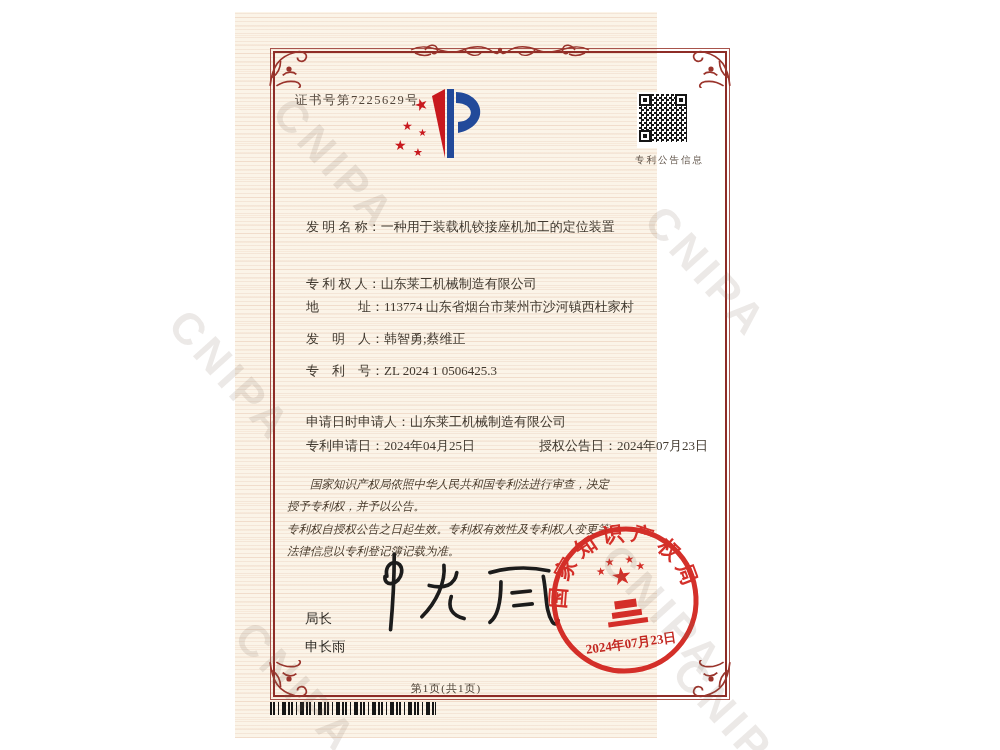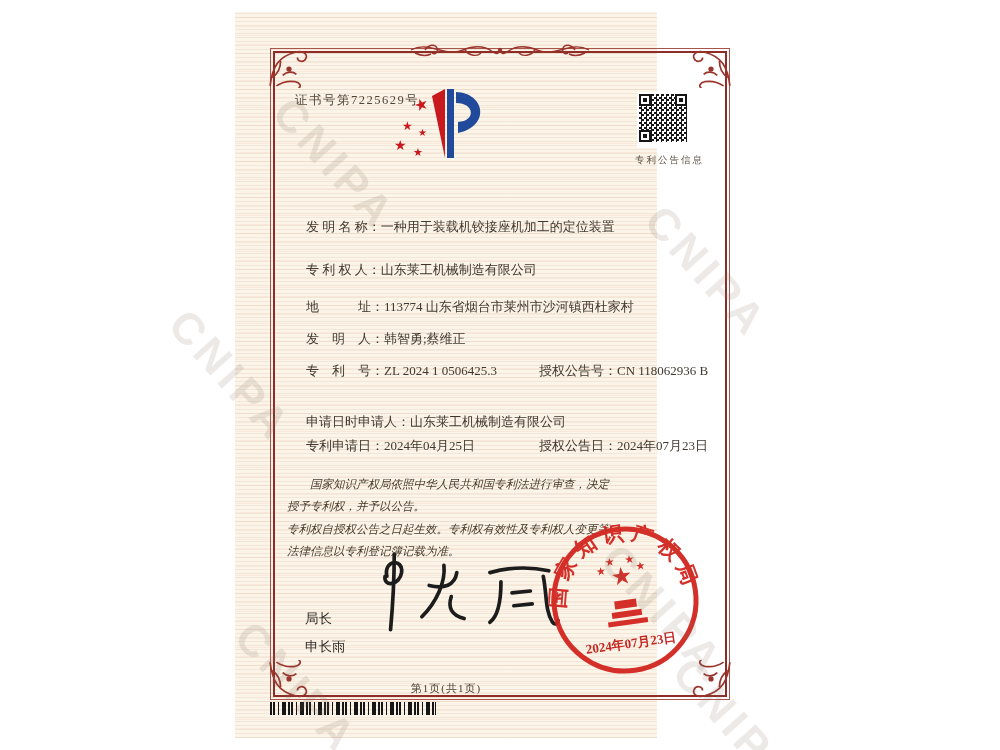--- a/index.html
+++ b/index.html
@@ -50,21 +50,21 @@
   .qr-f.tl{left:0;top:0;} .qr-f.tr{right:0;top:0;} .qr-f.bl{left:0;bottom:0;}
   .qr-caption{margin-top:6px;font-size:9.5px;letter-spacing:2px;color:#5d5045;white-space:nowrap;}
   .title{
     position:absolute;left:0;right:0;top:146px;text-align:center;
     font-size:28px;font-weight:bold;letter-spacing:12px;text-indent:12px;color:#161616;
   }
   
   .fields{position:absolute;left:71px;top:206px;width:410px;height:262px;font-size:13px;color:#40382e;}
   .frow{position:absolute;left:0;white-space:nowrap;}
   .frow .c2{position:absolute;left:233px;white-space:nowrap;}
-  .r1{top:0;} .r2{top:43px;} .r3{top:80px;} .r4{top:112px;}
+  .r1{top:0;} .r2{top:57px;} .r3{top:80px;} .r4{top:112px;}
   .r5{top:144px;} .r6{top:177px;margin-top:42px;} .r7{top:195px;} .r8{top:241px;}
   
   .legal{
     position:absolute;left:52px;right:46px;top:461px;
     font-size:11.5px;line-height:1.95;color:#483a2b;font-style:italic;
   }
   .legal p{margin:0;}
   .legal p.ind{text-indent:2em;}
   
   .signer{position:absolute;left:70px;top:572px;font-size:13.5px;color:#2e2a24;line-height:2.1;margin-top:21px;}
@@ -167,21 +167,20 @@
       <span>专 利 权 人：</span><span>山东莱工机械制造有限公司</span>
     </div>
     <div class="frow r3">
       <span>地　　　址：</span><span>113774 山东省烟台市莱州市沙河镇西杜家村</span>
     </div>
     <div class="frow r4">
       <span>发　明　人：</span><span>韩智勇;蔡维正</span>
     </div>
     <div class="frow r5">
       <span>专　利　号：</span><span>ZL 2024 1 0506425.3</span>
-      <span class="c2"><span>授权公告号：</span><span>CN 118062936 B</span></span>
     </div>
     <div class="frow r6">
       <span>专利申请日：</span><span>2024年04月25日</span>
       <span class="c2"><span>授权公告日：</span><span>2024年07月23日</span></span>
     </div>
     <div class="frow r7">
       <span>申请日时申请人：</span><span>山东莱工机械制造有限公司</span>
     </div>
   </div>
 

